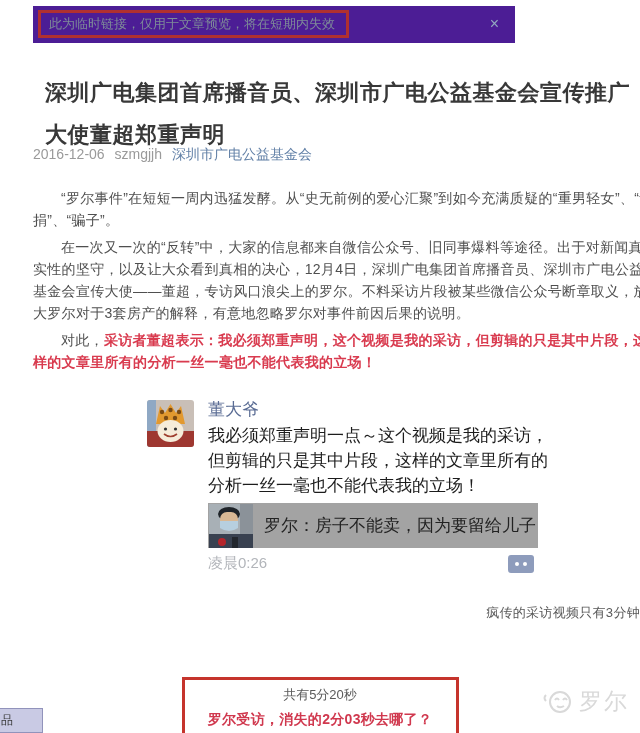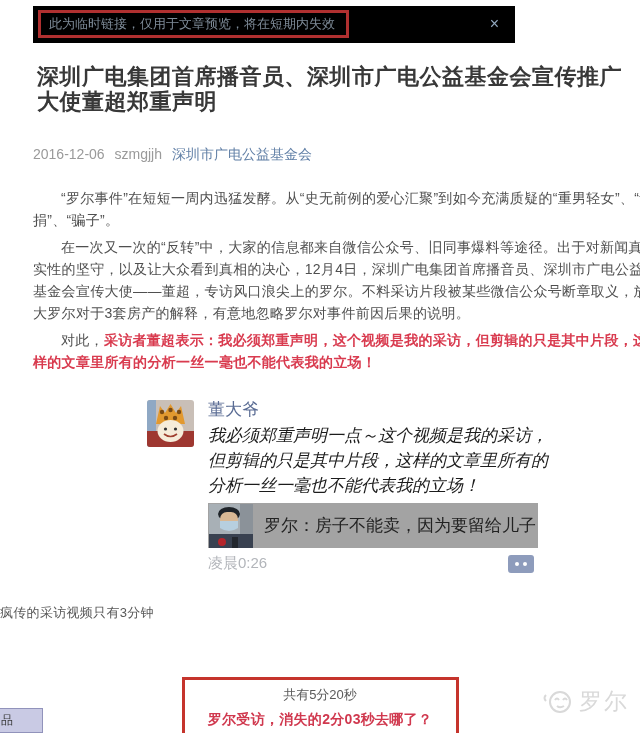--- a/index.html
+++ b/index.html
@@ -2,66 +2,66 @@
 <html><head>
 <meta charset="utf-8">
 <style>
   html,body{margin:0;padding:0;}
   body{
     width:640px;height:733px;position:relative;overflow:hidden;background:#ffffff;
     font-family:"Liberation Sans","DejaVu Sans",sans-serif;
     -webkit-font-smoothing:antialiased;
   }
   
-  .banner{position:absolute;left:33px;top:6px;width:482px;height:37px;background:#000000;}
+  .banner{position:absolute;left:33px;top:6px;width:482px;height:37px;background:#4c1d95;}
   .banner-redbox{
     position:absolute;left:5px;top:4px;height:22px;border:3px solid #b03030;
     display:flex;align-items:center;padding:0 11px 0 8px;
   }
   .banner-text{font-size:13px;color:#7e8b98;white-space:nowrap;}
   .banner-close{
     position:absolute;right:16px;top:9px;font-size:16px;color:#93a9c0;line-height:18px;cursor:pointer;
   }
   
   .title{
-    position:absolute;left:33px;top:60px;width:592px;margin:4px;
-    font-size:22px;line-height:25px;font-weight:600;color:#383838;letter-spacing:0.5px;
+    position:absolute;left:33px;top:60px;width:592px;margin:12px;
+    font-size:22px;line-height:42px;font-weight:600;color:#383838;letter-spacing:0.5px;
   }
   .meta{position:absolute;left:33px;top:146px;font-size:14px;color:#9a9a9a;}
   .meta .account-link{color:#607fa6;text-decoration:none;margin-left:6px;cursor:pointer;}
   .meta .author{margin-left:6px;}
   
   .article-body{position:absolute;left:33px;top:187px;width:624px;}
   .article-body p{
     margin:0 0 5px 0;font-size:14px;line-height:22px;color:#4f4f4f;
     text-indent:2em;letter-spacing:0.3px;
   }
   .red-statement{color:#d93b4f;font-weight:700;}
   
   .chat{position:absolute;left:145px;top:396px;width:400px;height:180px;cursor:pointer;}
   .chat .avatar{position:absolute;left:2px;top:4px;width:47px;height:47px;border-radius:3px;overflow:hidden;}
   .chat .nick{position:absolute;left:63px;top:2px;font-size:17px;color:#5a6c94;}
   .chat .msg{
     position:absolute;left:63px;top:27px;width:342px;
-    font-size:17px;line-height:25px;color:#1c1c1c;font-style:italic;
+    font-size:17px;line-height:25px;color:#1c1c1c;
   }
   .chat .quote{
     position:absolute;left:63px;top:107px;width:330px;height:45px;background:#a3a3a3;
     display:flex;align-items:center;
   }
   .chat .quote .thumb{width:44px;height:44px;flex:0 0 44px;margin-left:1px;}
   .chat .quote .quote-text{font-size:17px;color:#222222;margin-left:11px;white-space:nowrap;}
   .chat .time{position:absolute;left:63px;top:158px;font-size:15px;color:#b2b5ba;}
   .chat .comment-btn{
     position:absolute;left:363px;top:159px;width:26px;height:18px;border-radius:3px;
     background:#8e9cbc;display:flex;align-items:center;justify-content:center;gap:4px;cursor:pointer;
   }
   .chat .comment-btn i{display:block;width:4px;height:4px;border-radius:50%;background:#ffffff;}
   
-  .caption{position:absolute;left:0;top:606px;width:640px;text-align:left;}
+  .caption{position:absolute;left:0;top:606px;width:640px;text-align:right;}
   .caption div{font-size:13px;color:#595959;line-height:14px;margin-bottom:13px;letter-spacing:0.3px;}
   
   .conclusion-wrap{position:absolute;left:0;top:677px;width:640px;text-align:center;}
   .conclusion{
     display:inline-block;border:3px solid #c5342c;width:271px;padding:4px 0 7px 0;
   }
   .conclusion .line1{font-size:13px;color:#5a5a5a;margin-top:2px;}
   .conclusion .line2{font-size:14px;color:#d0384e;font-weight:700;margin-top:7px;letter-spacing:0.3px;}
   
   .watermark{

